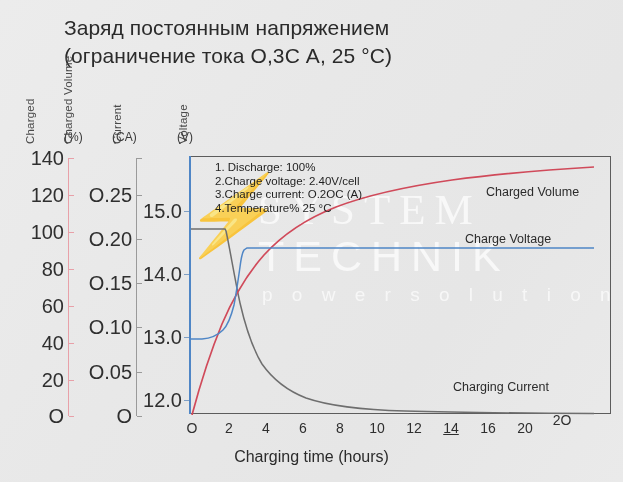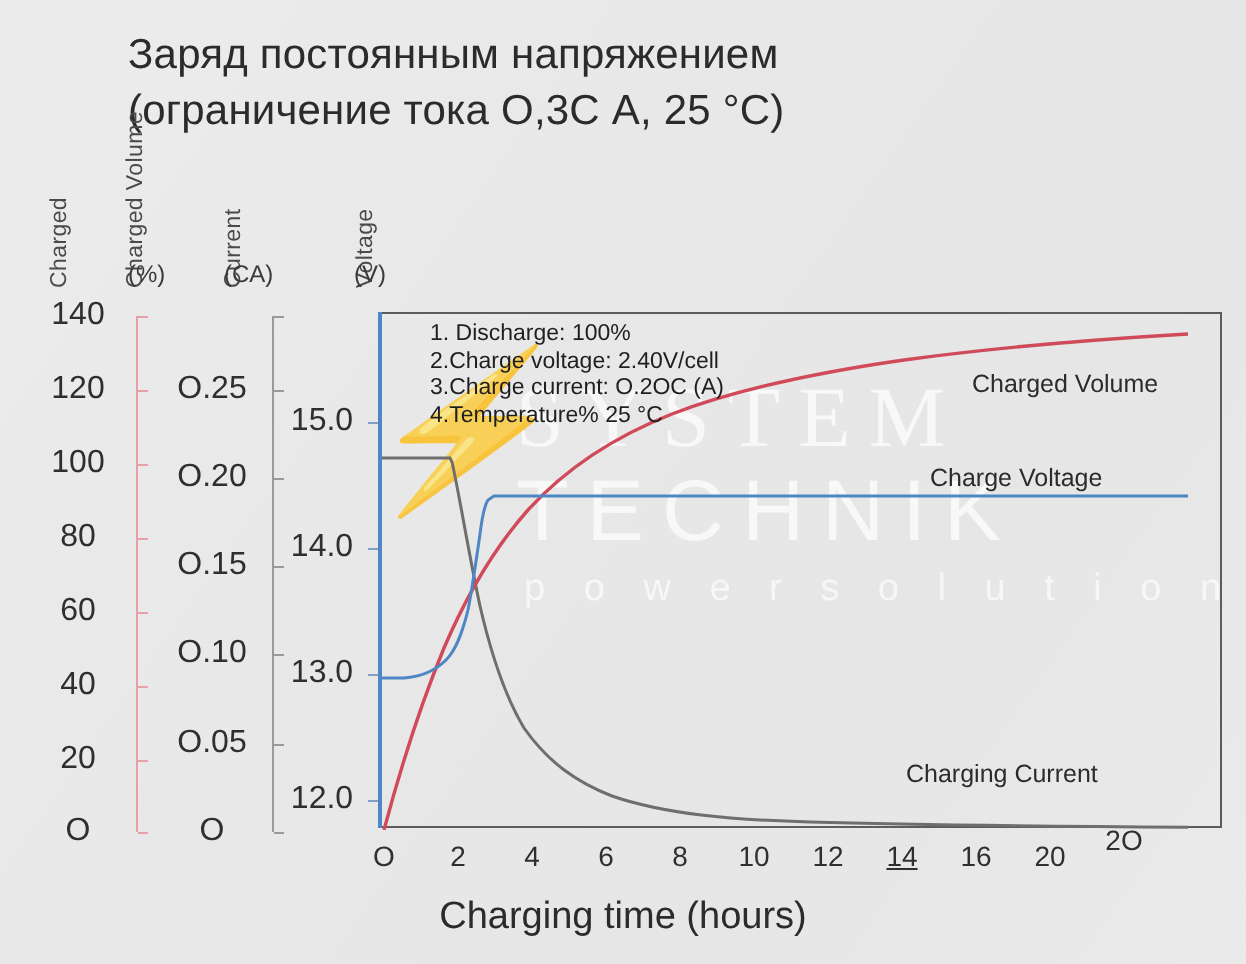--- a/index.html
+++ b/index.html
@@ -64,23 +64,23 @@
     position: absolute;
     width: 1px;
   }
   .tick {
     position: absolute;
     height: 1px;
     width: 5px;
   }
   .tick-lbl {
     position: absolute;
-    font-size: 16px;
+    font-size: 20px;
     color: #2f2f2f;
-    text-align: center;
+    text-align: right;
     white-space: nowrap;
     transform: translateY(-50%);
   }
 
   
   #plot {
     position: absolute;
     left: 190px;
     top: 156px;
     width: 421px;
@@ -154,21 +154,21 @@
   
   .xtick-lbl {
     position: absolute;
     font-size: 14px;
     color: #2f2f2f;
     transform: translateX(-50%);
     white-space: nowrap;
   }
   .xtitle {
     position: absolute;
-    font-size: 19px;
+    font-size: 16px;
     color: #2b2b2b;
     white-space: nowrap;
     left: 0;
     width: 623px;
     text-align: center;
   }
   svg { display: block; }
 </style>
 </head>
 <body>

